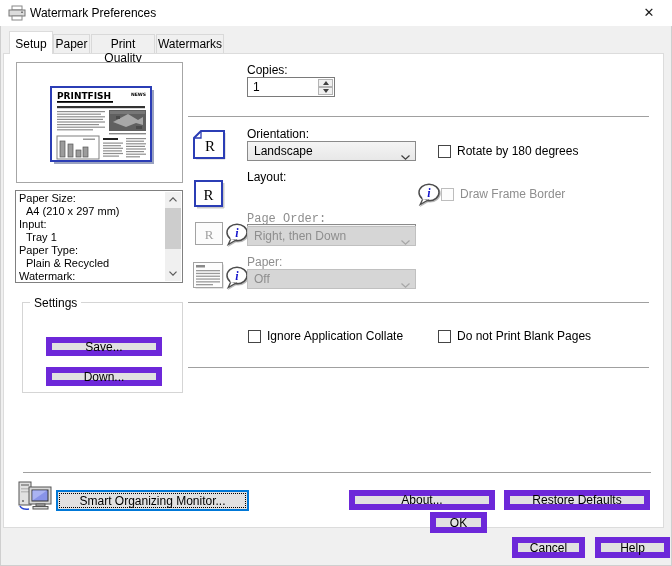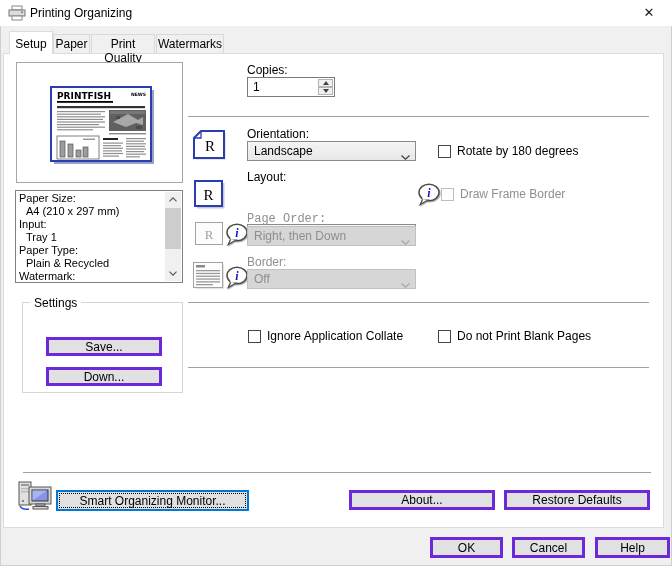--- a/index.html
+++ b/index.html
@@ -34,21 +34,21 @@
   .info-line{display:block;}
   .info-line.indent{padding-left:7px;}
   .scrollbar{position:absolute;right:1px;top:1px;width:16px;height:89px;background:#f0f0f0;}
   .scroll-btn{position:absolute;left:0;width:16px;height:15px;background:#f0f0f0;display:flex;align-items:center;justify-content:center;}
   .scroll-up{top:0;} .scroll-down{bottom:0;}
   .scroll-thumb{position:absolute;left:0;top:16px;width:16px;height:41px;background:#cdcdcd;}
 
   .groupbox{left:22px;top:302px;width:161px;height:91px;border:1px solid #d5d5d5;box-sizing:border-box;}
   .group-label{left:30px;top:296px;background:#fff;padding:0 4px;text-align:center;}
 
-  .btn{position:absolute;z-index:2;background:#e1e1e1;border:3px solid #6d28d9;box-sizing:border-box;
+  .btn{position:absolute;z-index:2;background:#e1e1e1;border:6px solid #6d28d9;box-sizing:border-box;
        display:flex;align-items:center;justify-content:center;font-size:12px;cursor:default;white-space:nowrap;}
   .save-btn{left:46px;top:337px;width:116px;height:19px;}
   .load-btn{left:46px;top:367px;width:116px;height:19px;}
 
   
   .copies-label{left:247px;top:63px;}
   .copies-field{left:247px;top:77px;width:88px;height:20px;background:#fff;border:1px solid #7a7a7a;box-sizing:border-box;}
   .copies-input{position:absolute;left:1px;top:1px;width:62px;height:14px;border:none;outline:none;
                 font-family:"Liberation Sans",sans-serif;font-size:12px;padding:1px 0 0 4px;}
   .spin-btn{position:absolute;right:1px;width:15px;height:8px;background:#f0f0f0;border:1px solid #b4b4b4;
@@ -68,39 +68,39 @@
   .cb{position:absolute;z-index:2;width:13px;height:13px;border:1px solid #454545;background:#fff;box-sizing:border-box;}
   .cb.disabled{border-color:#bdbdbd;background:#fdfdfd;}
 
   .icon-abs{position:absolute;z-index:2;line-height:0;}
   .balloon{filter:drop-shadow(1.5px 1.5px 0 rgba(130,130,130,0.55));}
 
   .smart-btn{left:56px;top:490px;width:193px;height:21px;border:2px solid var(--accent,#0078d7);
              outline:1px dotted #000;outline-offset:-4px;}
   .about-btn{left:349px;top:490px;width:146px;height:20px;}
   .restore-btn{left:504px;top:490px;width:146px;height:20px;}
-  .ok-btn{left:430px;top:537px;width:73px;height:21px;align-items:center;}
+  .ok-btn{left:430px;top:512px;width:57px;height:21px;align-items:center;}
   .cancel-btn{left:512px;top:537px;width:73px;height:21px;}
   .help-btn{left:595px;top:537px;width:75px;height:21px;}
 </style>
 </head>
 <body>
 
 <div class="dialog">
 
   <div class="titlebar">
     <span class="app-icon">
       <svg width="18" height="16" viewBox="0 0 18 16">
         <rect x="4" y="1" width="10" height="4" fill="#fff" stroke="#888"></rect>
         <rect x="1" y="5" width="16" height="6" fill="#dcdcdc" stroke="#777"></rect>
         <rect x="4" y="11" width="10" height="4" fill="#fff" stroke="#888"></rect>
         <rect x="13" y="6.5" width="2" height="1.5" fill="#7a7a7a"></rect>
       </svg>
     </span>
-    <span class="title-text">Printing Organizing</span>
+    <span class="title-text">Watermark Preferences</span>
     <span class="close-btn"><span>✕</span></span>
   </div>
 
   <div class="tab active" style="left:9px;width:44px;"><span>Setup</span></div>
   <div class="tab" style="left:53px;width:37px;"><span>Paper</span></div>
   <div class="tab" style="left:91px;width:64px;"><span>Print Quality</span></div>
   <div class="tab" style="left:156px;width:68px;"><span>Watermarks</span></div>
   <div class="tabpage"></div>
 
   <div class="abs preview-box"></div>
@@ -272,21 +272,21 @@
   </div>
   <div class="combo disabled" style="left:247px;top:226px;">
     <span>Right, then Down</span>
     <span class="chev">
       <svg width="9" height="5">
           <polyline points="0.5,0.5 4.5,4.2 8.5,0.5" fill="none" stroke="#a6a6a6" stroke-width="1.2"></polyline>
         </svg>
     </span>
   </div>
 
-  <div class="lbl dim" style="left:247px;top:255px;">Border:</div>
+  <div class="lbl dim" style="left:247px;top:255px;">Paper:</div>
   <div class="icon-abs" style="left:193px;top:262px;">
     <svg width="31" height="27" viewBox="0 0 31 27">
       <rect x="2.5" y="25" width="27" height="1.5" fill="#c9c9c9"></rect>
         <rect x="29" y="2.5" width="1.5" height="24" fill="#c9c9c9"></rect>
       <rect x="0.5" y="0.5" width="29" height="25" fill="#fdfdfd" stroke="#a3a3a3"></rect>
       <rect x="3" y="3" width="9" height="2.5" fill="#8a8a8a"></rect>
       <g fill="#9a9a9a">
         <rect x="3" y="8" width="24" height="1.3"></rect>
           <rect x="3" y="10.8" width="24" height="1.3"></rect>
         <rect x="3" y="13.6" width="24" height="1.3"></rect>

